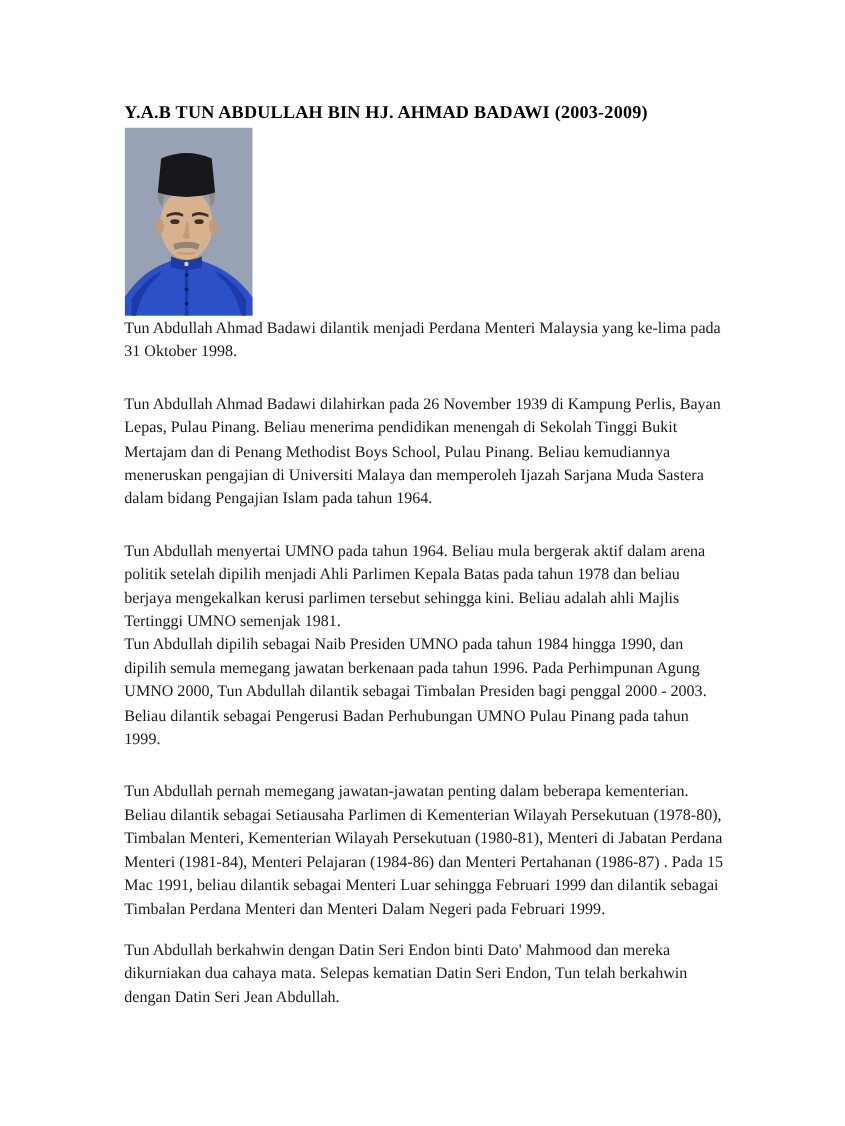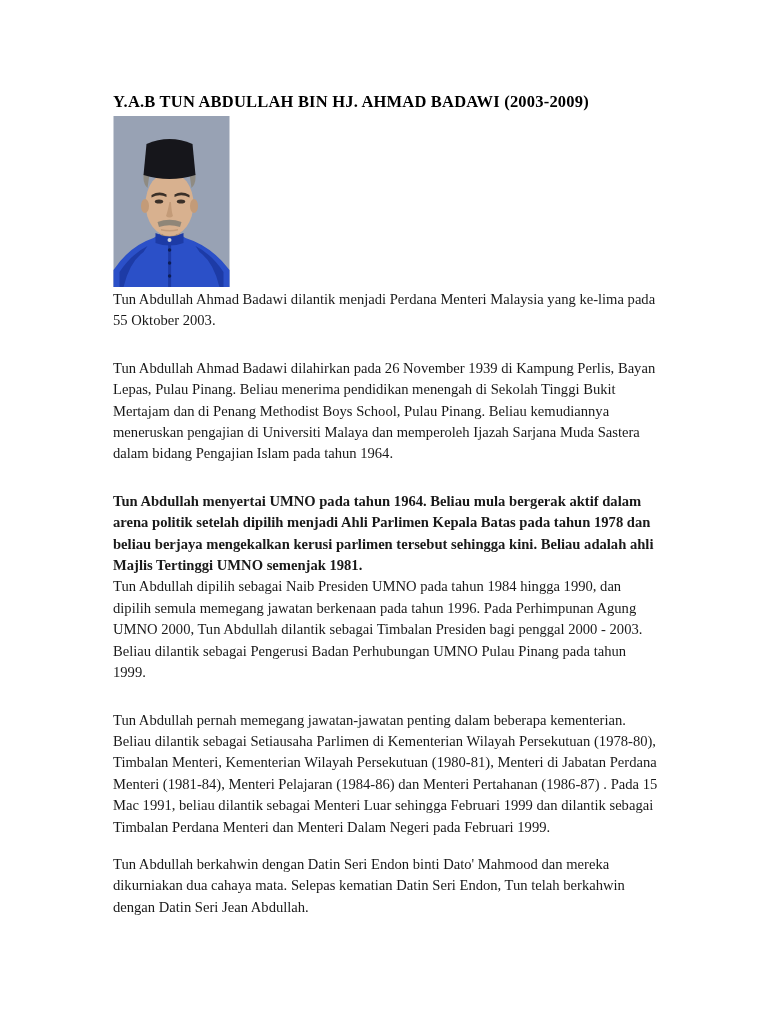--- a/index.html
+++ b/index.html
@@ -39,21 +39,21 @@
     line-height: 0;
   }
   .photo-frame svg { display: block; }
   .body-text p {
     font-size: 14.6px;
     line-height: 21.4px;
     margin: 0 0 26px 0;
     color: #191919;
     text-align: left;
   }
-  .body-text p.no-gap   { margin-bottom: 0; font-weight: bold; }
+  .body-text p.no-gap   { margin-bottom: 0; }
   .body-text p.mid-gap  { }
   .body-text p.small-gap{ margin-bottom: 16px; }
   .body-text p.last     { margin-bottom: 0; font-family: Liberation Serif, serif; }
 </style>
 </head>
 <body>
 
 <div class="sheet">
   <div class="content">
 
@@ -101,21 +101,21 @@
         <circle cx="56.1" cy="134" r="1.7" fill="#0e1e55"></circle>
         <circle cx="56.1" cy="147" r="1.7" fill="#0e1e55"></circle>
         <circle cx="56.1" cy="160" r="1.7" fill="#0e1e55"></circle>
 
         <path d="M 6 171 L 6 156 Q 18 138 34 130 L 30 136 Q 16 146 10 171 Z" fill="#1d3ba6"></path>
         <path d="M 110 171 L 110 156 Q 98 138 82 130 L 86 136 Q 100 146 106 171 Z" fill="#1d3ba6"></path>
       </svg>
     </div>
 
     <div class="body-text">
-      <p>Tun Abdullah Ahmad Badawi dilantik menjadi Perdana Menteri Malaysia yang ke-lima pada 55 Oktober 2003.</p>
+      <p>Tun Abdullah Ahmad Badawi dilantik menjadi Perdana Menteri Malaysia yang ke-lima pada 31 Oktober 1998.</p>
       <p>Tun Abdullah Ahmad Badawi dilahirkan pada 26 November 1939 di Kampung Perlis, Bayan Lepas, Pulau Pinang. Beliau menerima pendidikan menengah di Sekolah Tinggi Bukit Mertajam dan di Penang Methodist Boys School, Pulau Pinang. Beliau kemudiannya meneruskan pengajian di Universiti Malaya dan memperoleh Ijazah Sarjana Muda Sastera dalam bidang Pengajian Islam pada tahun 1964.</p>
       <p class="no-gap">Tun Abdullah menyertai UMNO pada tahun 1964. Beliau mula bergerak aktif dalam arena politik setelah dipilih menjadi Ahli Parlimen Kepala Batas pada tahun 1978 dan beliau berjaya mengekalkan kerusi parlimen tersebut sehingga kini. Beliau adalah ahli Majlis Tertinggi UMNO semenjak 1981.</p>
       <p class="mid-gap">Tun Abdullah dipilih sebagai Naib Presiden UMNO pada tahun 1984 hingga 1990, dan dipilih semula memegang jawatan berkenaan pada tahun 1996. Pada Perhimpunan Agung UMNO 2000, Tun Abdullah dilantik sebagai Timbalan Presiden bagi penggal 2000 - 2003. Beliau dilantik sebagai Pengerusi Badan Perhubungan UMNO Pulau Pinang pada tahun 1999.</p>
       <p class="small-gap">Tun Abdullah pernah memegang jawatan-jawatan penting dalam beberapa kementerian. Beliau dilantik sebagai Setiausaha Parlimen di Kementerian Wilayah Persekutuan (1978-80), Timbalan Menteri, Kementerian Wilayah Persekutuan (1980-81), Menteri di Jabatan Perdana Menteri (1981-84), Menteri Pelajaran (1984-86) dan Menteri Pertahanan (1986-87) . Pada 15 Mac 1991, beliau dilantik sebagai Menteri Luar sehingga Februari 1999 dan dilantik sebagai Timbalan Perdana Menteri dan Menteri Dalam Negeri pada Februari 1999.</p>
       <p class="last">Tun Abdullah berkahwin dengan Datin Seri Endon binti Dato' Mahmood dan mereka dikurniakan dua cahaya mata. Selepas kematian Datin Seri Endon, Tun telah berkahwin dengan Datin Seri Jean Abdullah.</p>
     </div>
 
   </div>
 </div>
 

